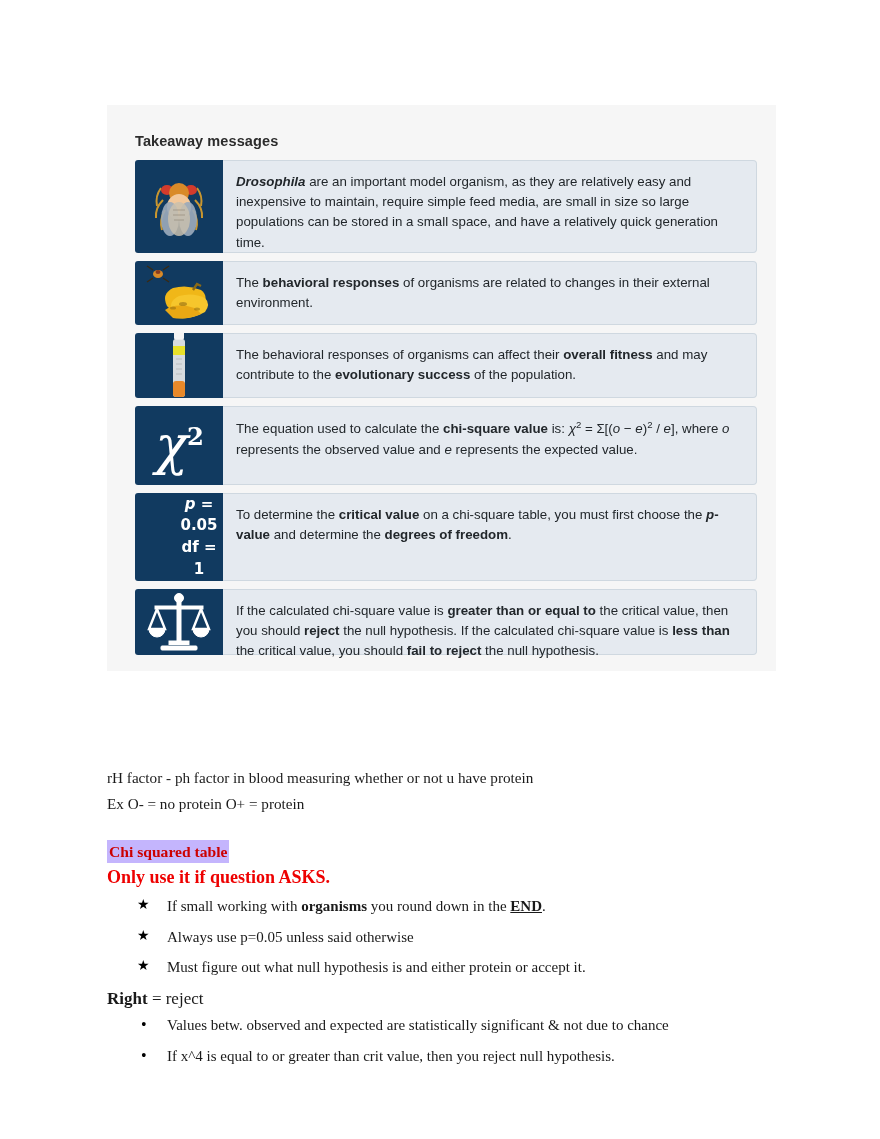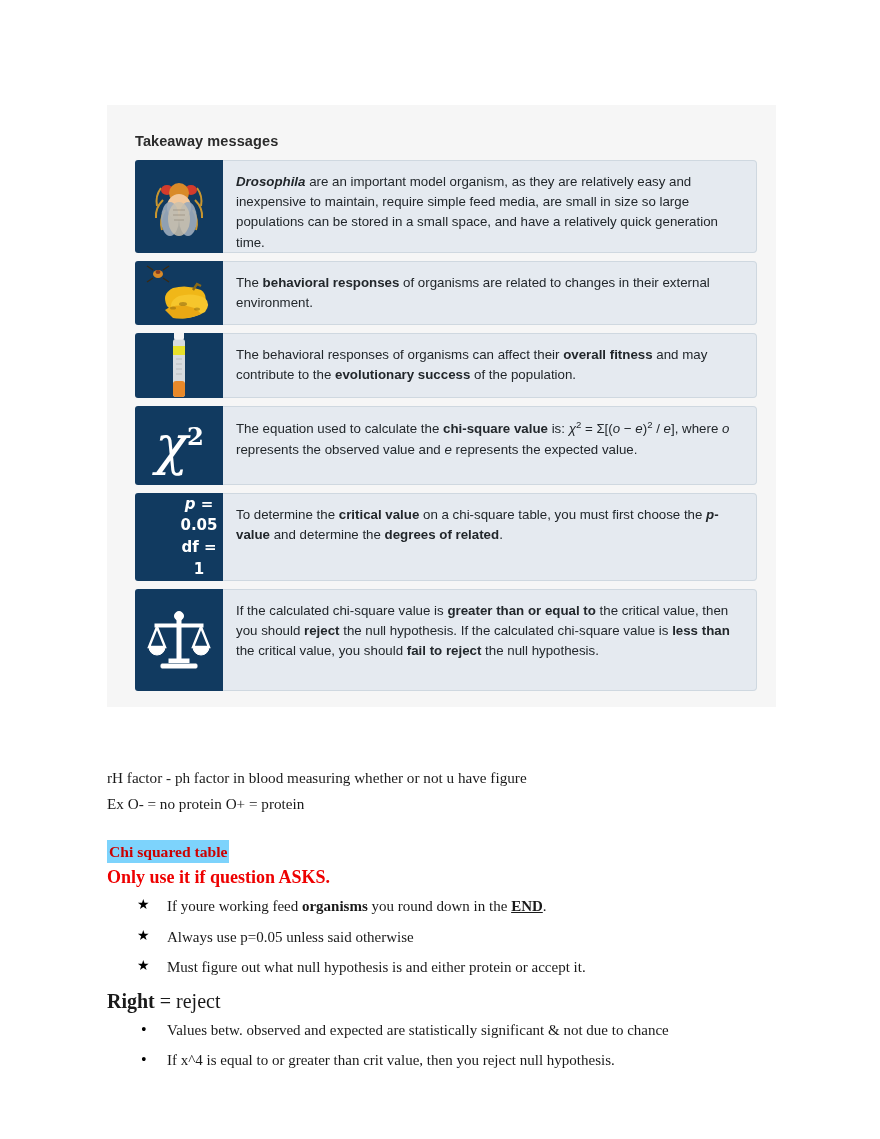--- a/index.html
+++ b/index.html
@@ -68,21 +68,21 @@
     justify-content: flex-start;
   }
   .msg-text b { font-weight: bold; }
   .msg-text i { font-style: italic; }
 
   .row-h1 .icon-tile, .row-h1 .msg-text { height: 93px; }
   .row-h2 .icon-tile, .row-h2 .msg-text { height: 64px; }
   .row-h3 .icon-tile, .row-h3 .msg-text { height: 65px; }
   .row-h4 .icon-tile, .row-h4 .msg-text { height: 79px; }
   .row-h5 .icon-tile, .row-h5 .msg-text { height: 88px; }
-  .row-h6 .icon-tile, .row-h6 .msg-text { height: 102px; }
+  .row-h6 .icon-tile, .row-h6 .msg-text { height: 66px; }
 
   .eq { white-space: nowrap; }
   .eq i { font-style: italic; }
   sup { font-size: .72em; vertical-align: super; }
 
   
   .chi-glyph {
     color: #ffffff;
     font-family: "DejaVu Serif", serif;
     font-style: italic;
@@ -117,21 +117,21 @@
   .note-line {
     font-size: 15.2px;
     line-height: 1.58;
     margin: 0 0 2px 0;
   }
   .gap { height: 22px; }
   .hl-head {
     font-size: 15.6px;
     font-weight: bold;
     color: #cc0000;
-    background: #7dd3fc;
+    background: #c4b5fd;
     display: inline-block;
     padding: 0 2px;
     line-height: 1.5;
   }
   .red-head {
     font-size: 18px;
     font-weight: bold;
     color: #ee0000;
     line-height: 1.55;
     margin: 1px 0 3px 0;
@@ -160,21 +160,21 @@
     content: "\2022";
     position: absolute;
     left: 4px;
     top: -1px;
     font-size: 16px;
     color: #000;
   }
   .bold-serif { font-weight: bold; }
   .uline { text-decoration: underline; font-weight: bold; }
   .right-line {
-    font-size: 20px;
+    font-size: 17px;
     line-height: 1.55;
     margin: 3px 0 2px 0;
   }
 </style>
 </head>
 <body>
 
 <div class="takeaway-card">
 
   <div class="card-title">Takeaway messages</div>
@@ -254,21 +254,21 @@
   </div>
 
   <div class="msg-row row-h5">
     <div class="icon-tile">
       <div class="pval">
         <div><i>p</i><span> = 0.05</span></div>
         <div>df = 1</div>
       </div>
     </div>
     <div class="msg-text">
-      <div>To determine the <b>critical value</b> on a chi-square table, you must first choose the <b><i>p</i>-value</b> and determine the <b>degrees of related</b>.</div>
+      <div>To determine the <b>critical value</b> on a chi-square table, you must first choose the <b><i>p</i>-value</b> and determine the <b>degrees of freedom</b>.</div>
     </div>
   </div>
 
   <div class="msg-row row-h6">
     <div class="icon-tile">
       <svg width="64" height="62" viewBox="0 0 64 62" aria-hidden="true">
         <g fill="#ffffff" stroke="#ffffff">
           <circle cx="32" cy="7" r="4.5"></circle>
           <rect x="30" y="11" width="4" height="40"></rect>
           <rect x="8" y="15" width="48" height="3"></rect>
@@ -283,32 +283,32 @@
     </div>
     <div class="msg-text">
       <div>If the calculated chi-square value is <b>greater than or equal to</b> the critical value, then you should <b>reject</b> the null hypothesis. If the calculated chi-square value is <b>less than</b> the critical value, you should <b>fail to reject</b> the null hypothesis.</div>
     </div>
   </div>
 
 </div>
 
 <div class="notes">
 
-  <p class="note-line">rH factor - ph factor in blood measuring whether or not u have figure</p>
+  <p class="note-line">rH factor - ph factor in blood measuring whether or not u have protein</p>
   <p class="note-line">Ex O- = no protein O+ = protein</p>
 
   <div class="gap"></div>
 
   <div>
     <span class="hl-head">Chi squared table</span>
   </div>
   <p class="red-head">Only use it if question ASKS.</p>
 
   <ul class="star-list">
-    <li><span>If youre working feed </span><span class="bold-serif">organisms</span><span> you round down in the </span><span class="uline">END</span><span>.</span></li>
+    <li><span>If small working with </span><span class="bold-serif">organisms</span><span> you round down in the </span><span class="uline">END</span><span>.</span></li>
     <li><span>Always use p=0.05 unless said otherwise</span></li>
     <li><span>Must figure out what null hypothesis is and either protein or accept it.</span></li>
   </ul>
 
   <p class="right-line"><span class="bold-serif">Right</span><span> = reject</span></p>
 
   <ul class="dot-list">
     <li>Values betw. observed and expected are statistically significant &amp; not due to chance</li>
     <li>If x^4 is equal to or greater than crit value, then you reject null hypothesis.</li>
   </ul>

